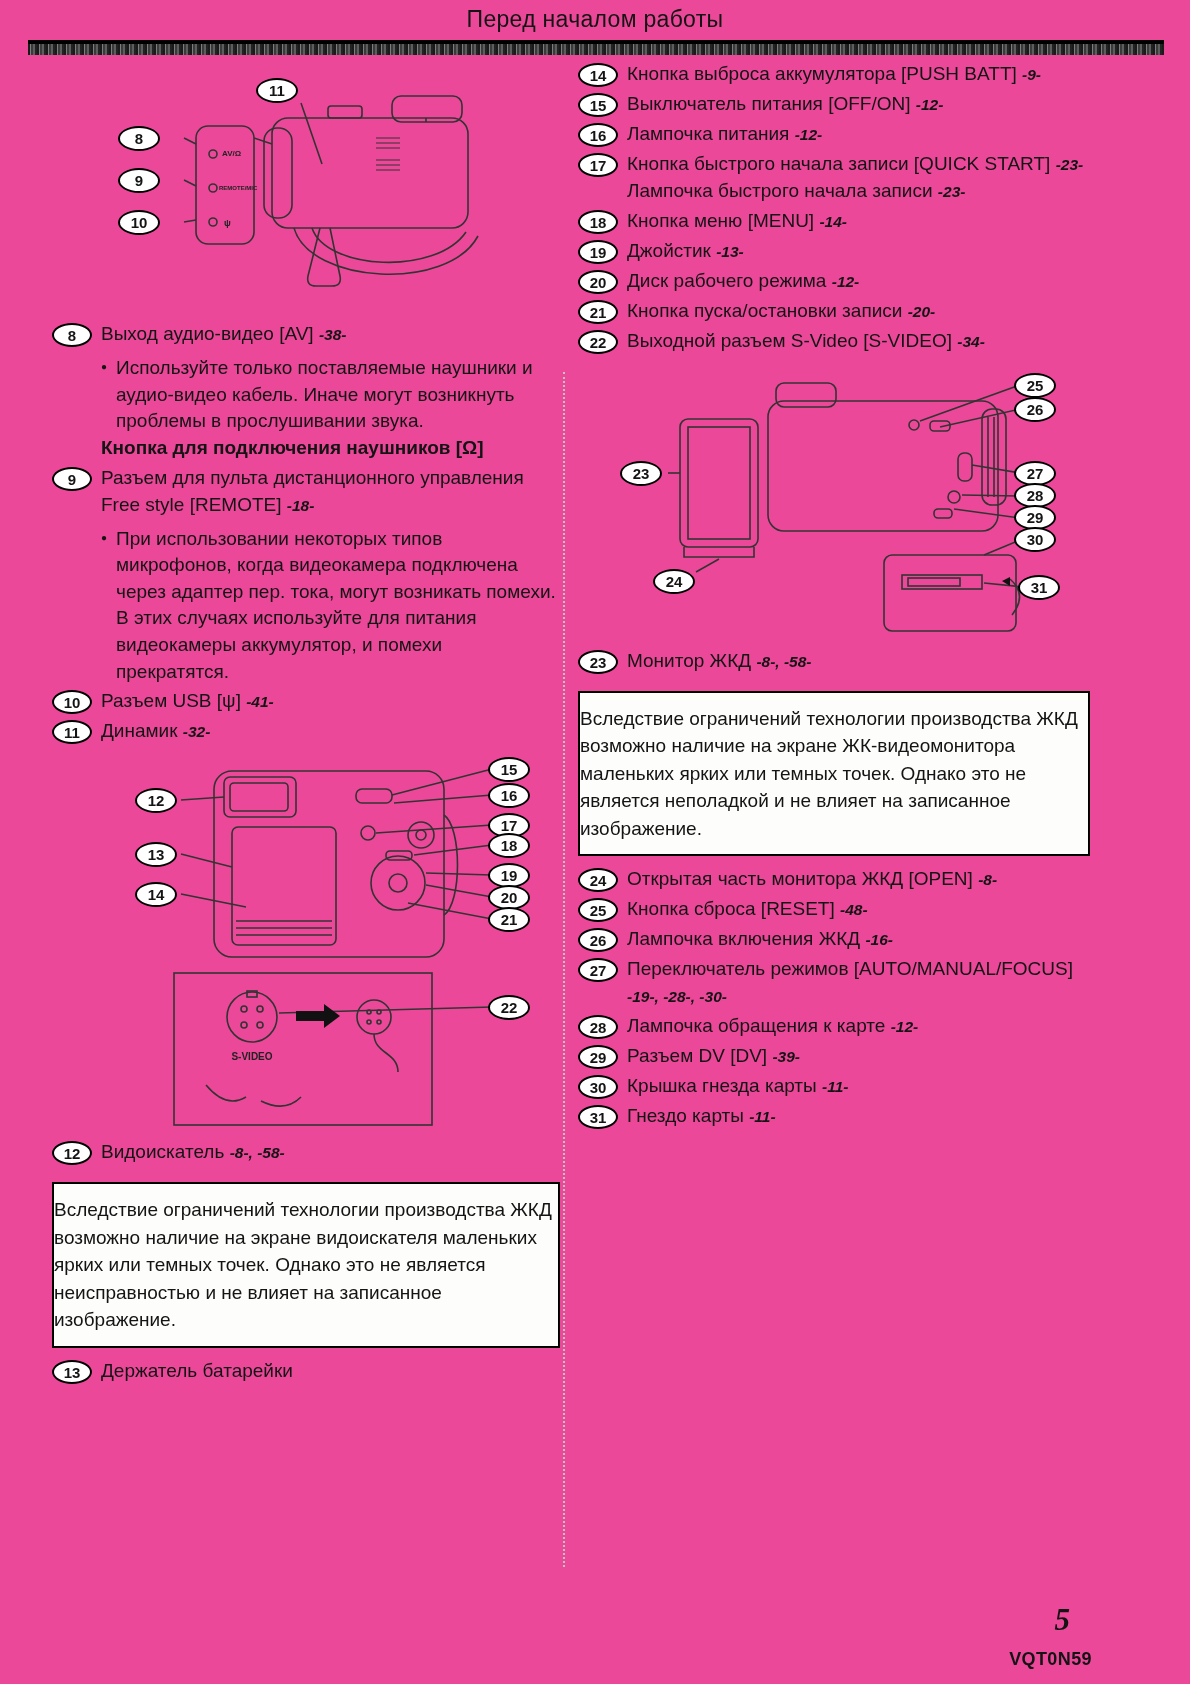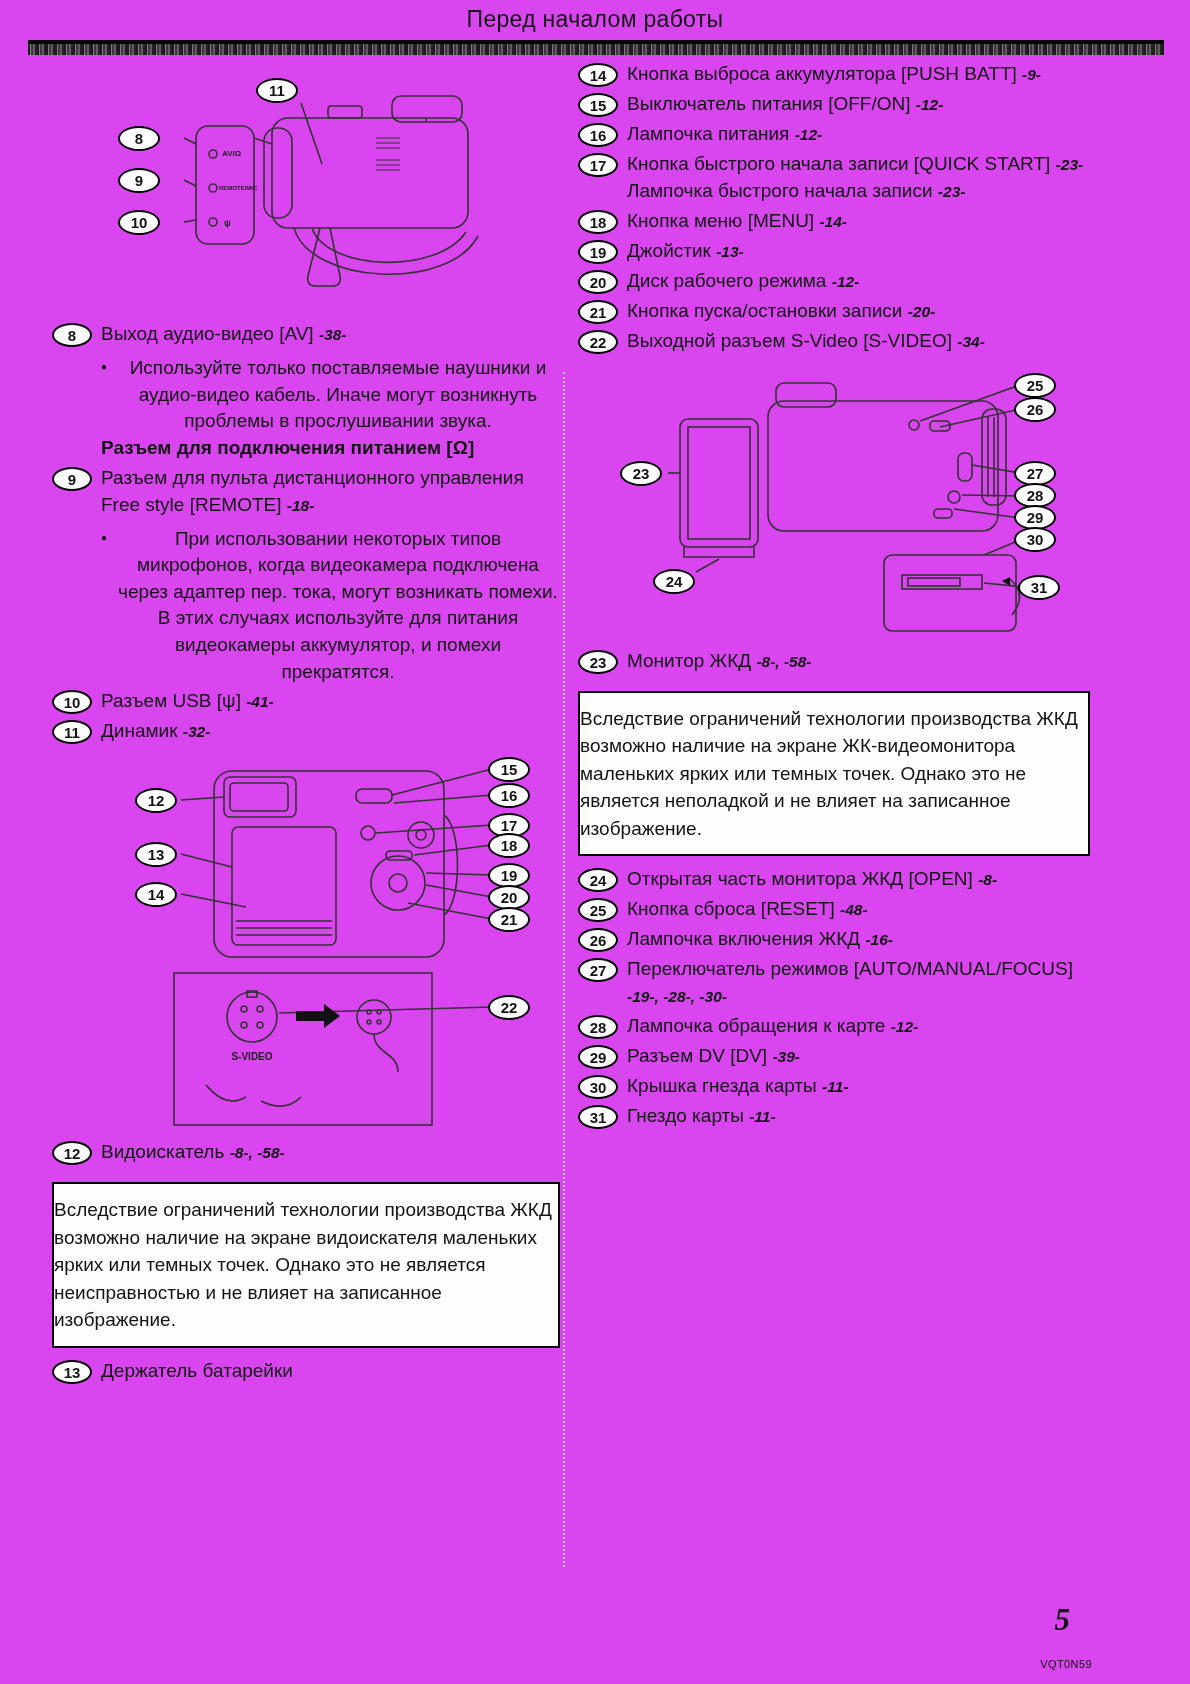--- a/index.html
+++ b/index.html
@@ -1,56 +1,56 @@
 <!DOCTYPE html>
 <html><head>
 <meta charset="utf-8">
 <style>
   * { margin:0; padding:0; box-sizing:border-box; }
   html,body { background:#e8e8e6; }
   body { font-family:"Liberation Sans", sans-serif; color:#141414; }
-  .page { position:relative; width:1190px; height:1684px; background:#d946ef; margin:0 auto; overflow:hidden; }
+  .page { position:relative; width:1190px; height:1684px; background:#ec4899; margin:0 auto; overflow:hidden; }
 
   .header-title { position:absolute; top:6px; left:0; width:100%; text-align:center; font-size:23px; letter-spacing:0.3px; }
   .rule-bar { position:absolute; top:40px; left:28px; right:26px; height:15px;
               border-top:4px solid #000;
               background:repeating-linear-gradient(90deg,#1a1a1a 0 2px,#7d7d7d 2px 3px,#3a3a3a 3px 5px,#5d5d5d 5px 7px,#222 7px 9px); }
   .divider { position:absolute; left:563px; top:372px; height:1195px; border-left:2px dotted #c4c4c0; }
 
   .col-left  { position:absolute; top:64px; left:52px;  width:508px; }
   .col-right { position:absolute; top:58px; left:578px; width:512px; }
 
   
   .item { display:flex; align-items:flex-start; margin:3px 0; }
   .co-i { flex:0 0 auto; width:40px; height:24px; border:2px solid #000; border-radius:50%;
           background:#fff; font-weight:bold; font-size:15px; line-height:21px; text-align:center;
           margin:2px 9px 0 0; }
   .item-body { flex:1; }
   .line { font-size:19px; line-height:1.42; }
   .b { font-weight:normal;text-align:center; }
   .r { font-style:italic; font-weight:bold; font-size:15.5px; }
-  .bullet { margin-left:49px; padding-left:15px; position:relative; font-size:19px; line-height:1.4; margin-top:7px;text-align:center; }
+  .bullet { margin-left:49px; padding-left:15px; position:relative; font-size:19px; line-height:1.4; margin-top:7px; }
   .bullet::before { content:"●"; position:absolute; left:0; top:5px; font-size:10px; }
   .boldline { margin-left:49px; font-weight:bold; font-size:19px; line-height:1.42; }
 
   .note { border:2px solid #000; padding:12px 0; font-size:19px; line-height:1.45; margin:16px 0 10px 0; background:#fdfdfb; }
 
   
   .diagram { position:relative; }
   #diagram-side { height:235px; margin:12px 0 10px 0; }
   #diagram-rear { height:380px; margin:10px 0 4px 0; }
   #diagram-lcd  { height:275px; margin:14px 0 4px 0; }
   .diagram svg { position:absolute; inset:0; width:100%; height:100%; }
   .co { position:absolute; width:42px; height:25px; border:2px solid #000; border-radius:50%;
         background:#fff; font-weight:bold; font-size:15px; line-height:22px; text-align:center; }
   svg text { font-family:"Liberation Sans", sans-serif; }
 
   .page-number { position:absolute; right:120px; bottom:46px; font-family:"Liberation Serif", serif;
                  font-style:italic; font-weight:bold; font-size:31px; }
-  .doc-code { position:absolute; right:98px; bottom:14px; font-weight:normal; font-size:11px; letter-spacing:0.4px; }
+  .doc-code { position:absolute; right:98px; bottom:14px; font-weight:bold; font-size:18px; letter-spacing:0.4px; }
 </style>
 </head>
 <body>
 
 <div class="page">
 
   <div class="header-title">Перед началом работы</div>
   <div class="rule-bar"></div>
   <div class="divider"></div>
 
@@ -98,21 +98,21 @@
     </div>
 
     <div>
         <div class="item">
           <span class="co-i">8</span>
           <div class="item-body">
             <div class="line"><span class="b">Выход аудио-видео [AV] </span><span class="r">-38-</span></div>
           </div>
         </div>
         <div class="bullet">Используйте только поставляемые наушники и аудио-видео кабель. Иначе могут возникнуть проблемы в прослушивании звука.</div>
-        <div class="boldline">Разъем для подключения питанием [Ω]</div>
+        <div class="boldline">Кнопка для подключения наушников [Ω]</div>
         <div class="item">
           <span class="co-i">9</span>
           <div class="item-body">
             <div class="line"><span class="b">Разъем для пульта дистанционного управления Free style [REMOTE] </span><span class="r">-18-</span></div>
           </div>
         </div>
         <div class="bullet">При использовании некоторых типов микрофонов, когда видеокамера подключена через адаптер пер. тока, могут возникать помехи. В этих случаях используйте для питания видеокамеры аккумулятор, и помехи прекратятся.</div>
         <div class="item">
           <span class="co-i">10</span>
           <div class="item-body">

